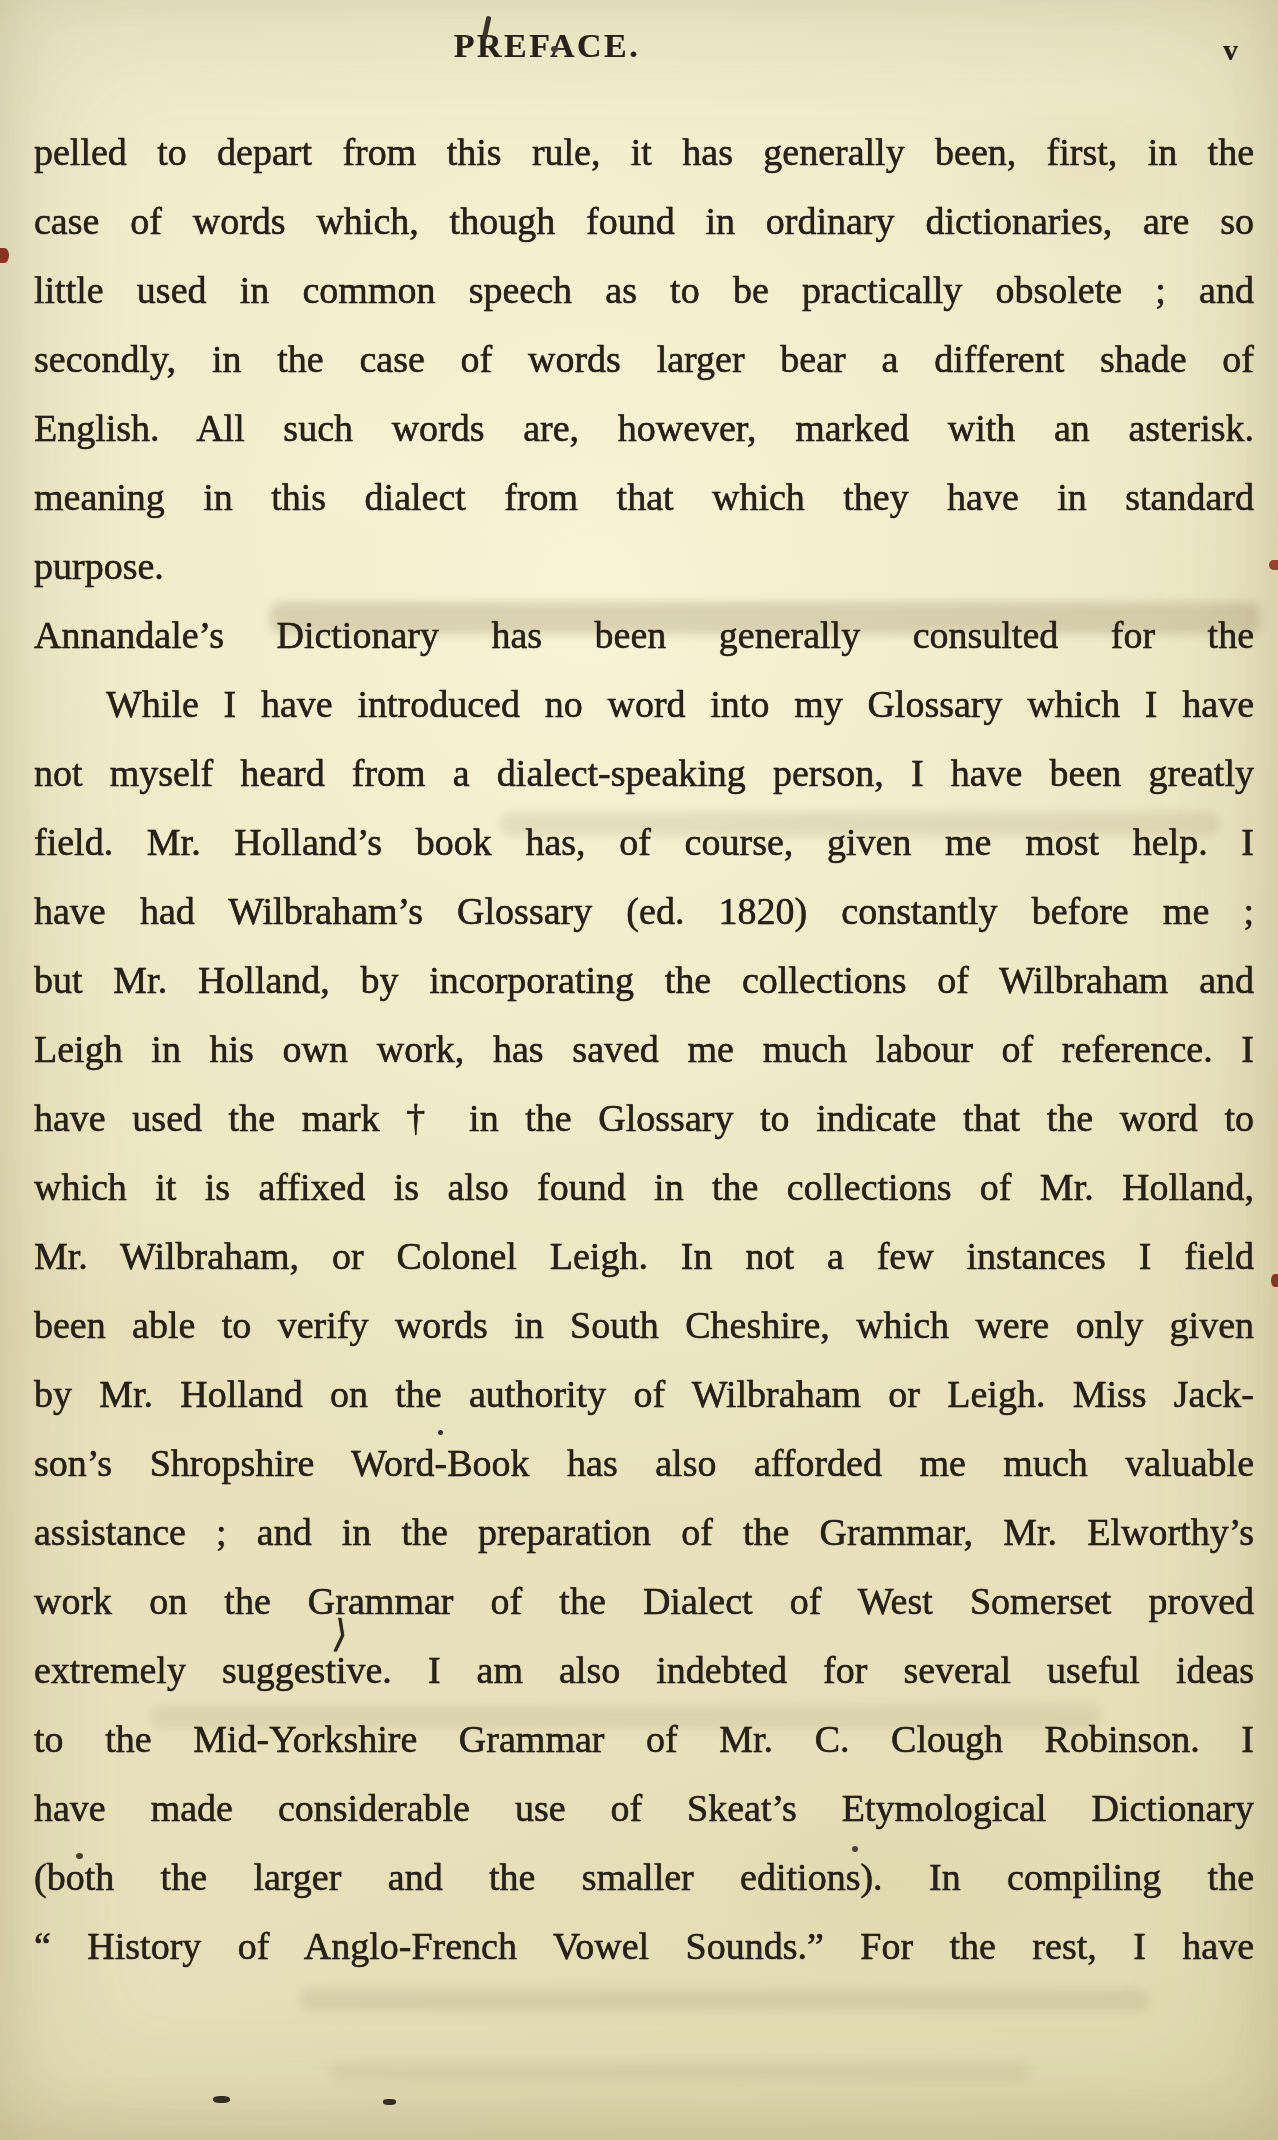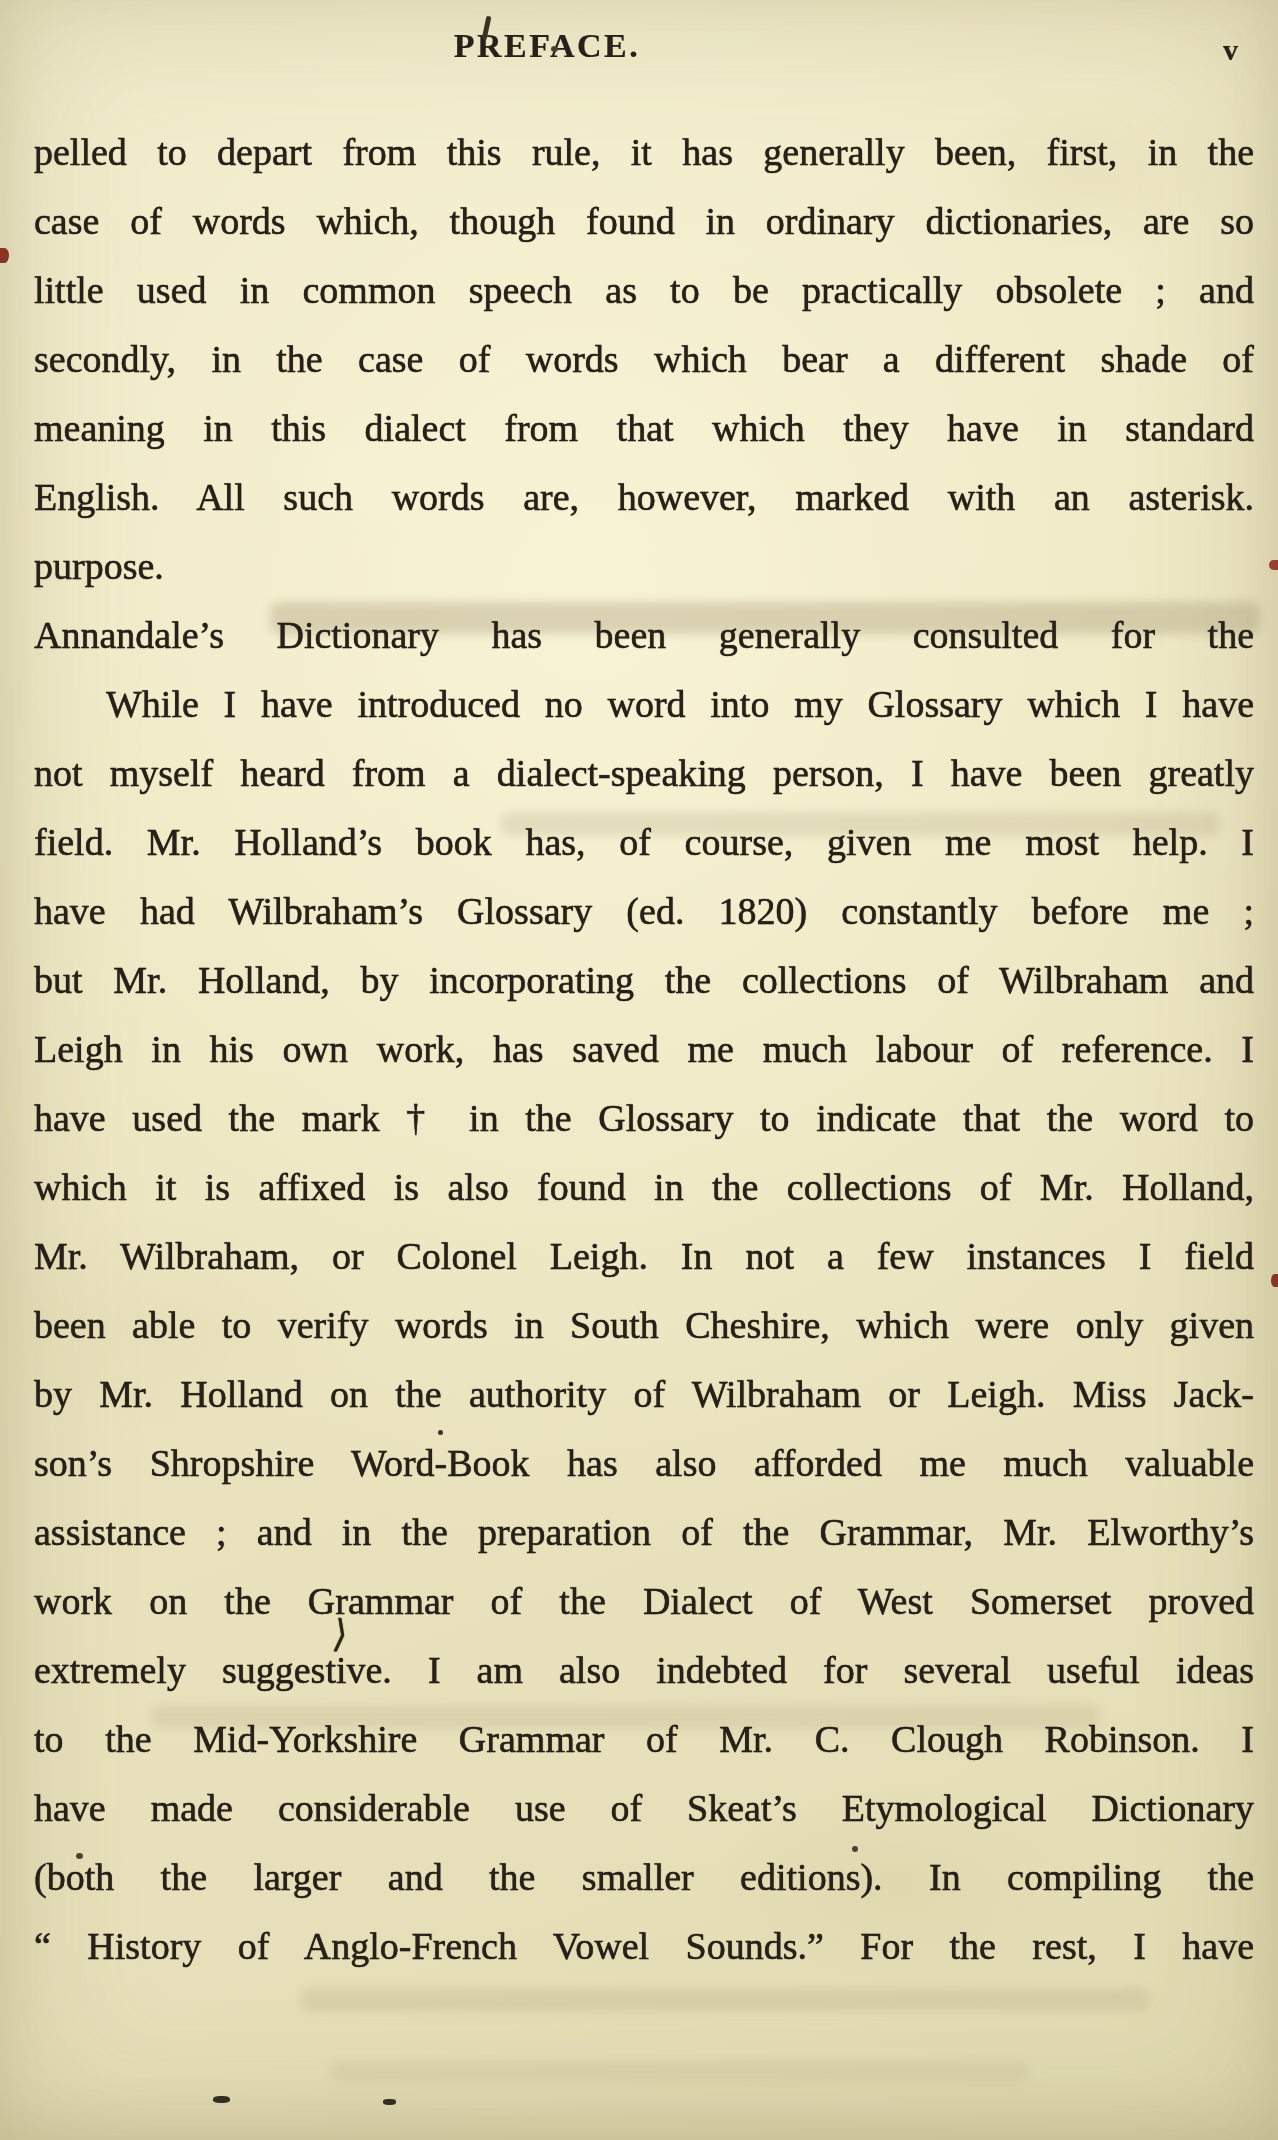--- a/index.html
+++ b/index.html
@@ -88,23 +88,23 @@
   <div class="ghost" style="left:300px; top:1988px; width:850px; height:24px; opacity:.55;"></div>
   <div class="ghost" style="left:330px; top:2062px; width:700px; height:20px; opacity:.4;"></div>
 
   <div class="running-title">PREFACE.</div>
   <div class="page-number">v</div>
 
   <div class="text-block">
     <div class="line">pelled to depart from this rule, it has generally been, first, in the</div>
     <div class="line">case of words which, though found in ordinary dictionaries, are so</div>
     <div class="line">little used in common speech as to be practically obsolete ; and</div>
-    <div class="line">secondly, in the case of words which bear a different shade of</div>
+    <div class="line">secondly, in the case of words larger bear a different shade of</div>
+    <div class="line">English.  All such words are, however, marked with an asterisk.</div>
     <div class="line">meaning in this dialect from that which they have in standard</div>
-    <div class="line">English.  All such words are, however, marked with an asterisk.</div>
     <div class="line para-end">purpose.</div>
     <div class="line">Annandale’s Dictionary has been generally consulted for the</div>
     <div class="line indent">While I have introduced no word into my Glossary which I have</div>
     <div class="line">not myself heard from a dialect-speaking person, I have been greatly</div>
     <div class="line">field.  Mr. Holland’s book has, of course, given me most help.  I</div>
     <div class="line">have had Wilbraham’s Glossary (ed. 1820) constantly before me ;</div>
     <div class="line">but Mr. Holland, by incorporating the collections of Wilbraham and</div>
     <div class="line">Leigh in his own work, has saved me much labour of reference.  I</div>
     <div class="line">have used the mark † in the Glossary to indicate that the word to</div>
     <div class="line">which it is affixed is also found in the collections of Mr. Holland,</div>

